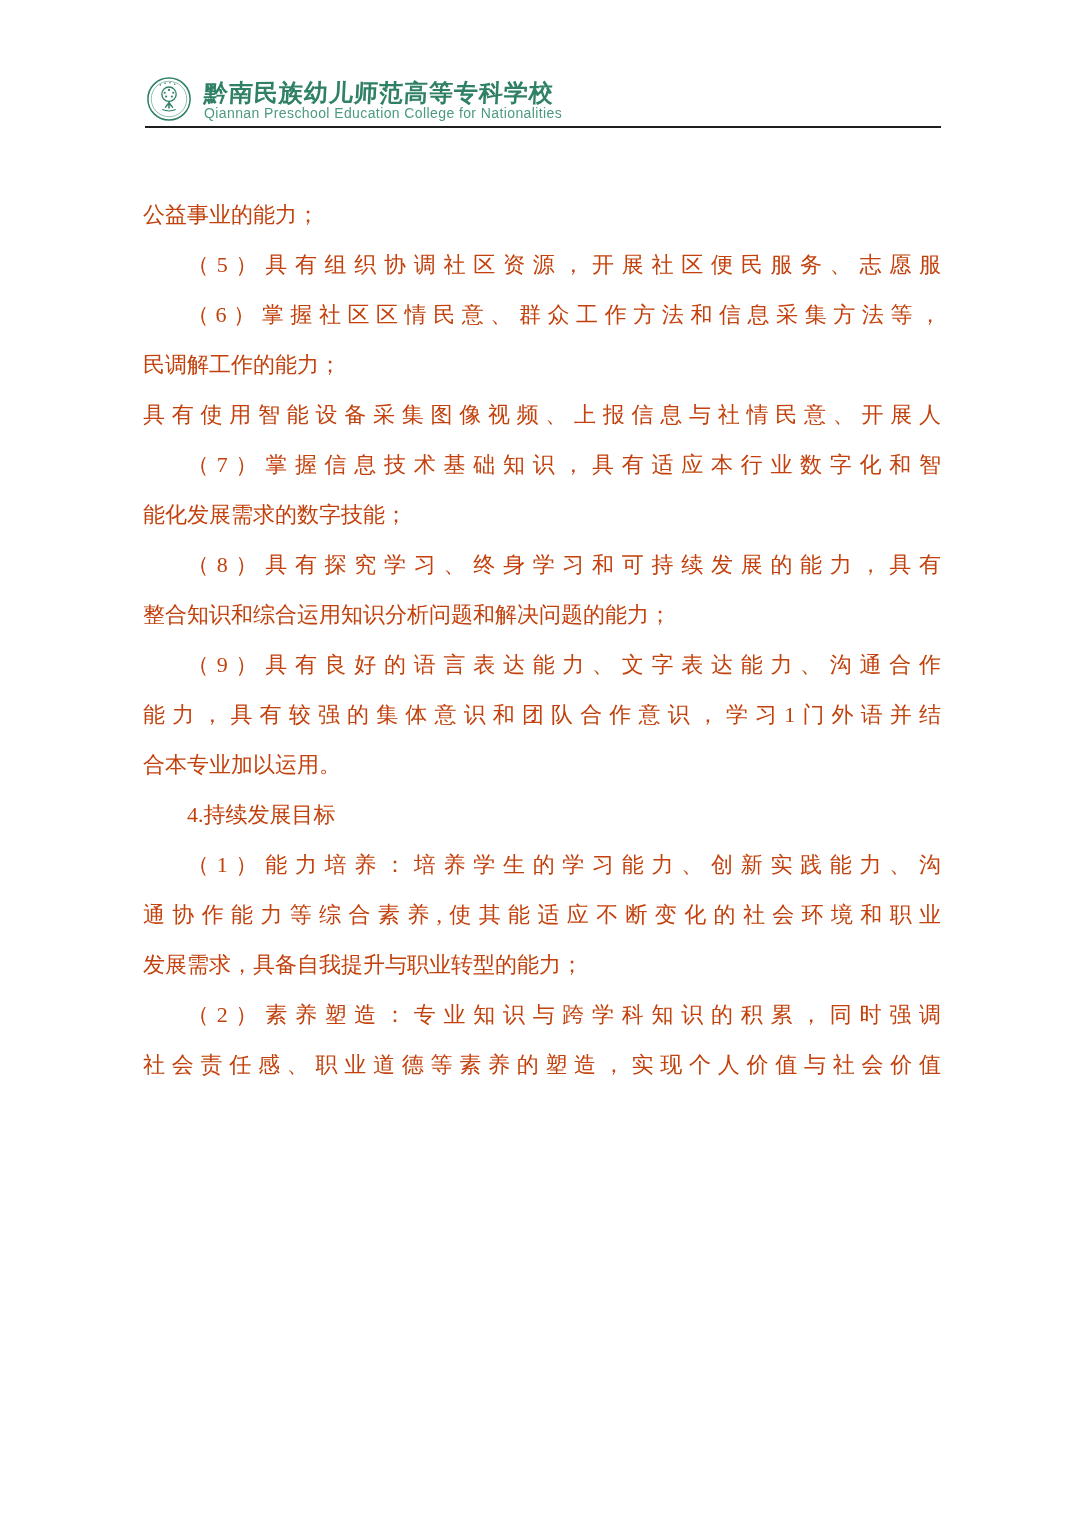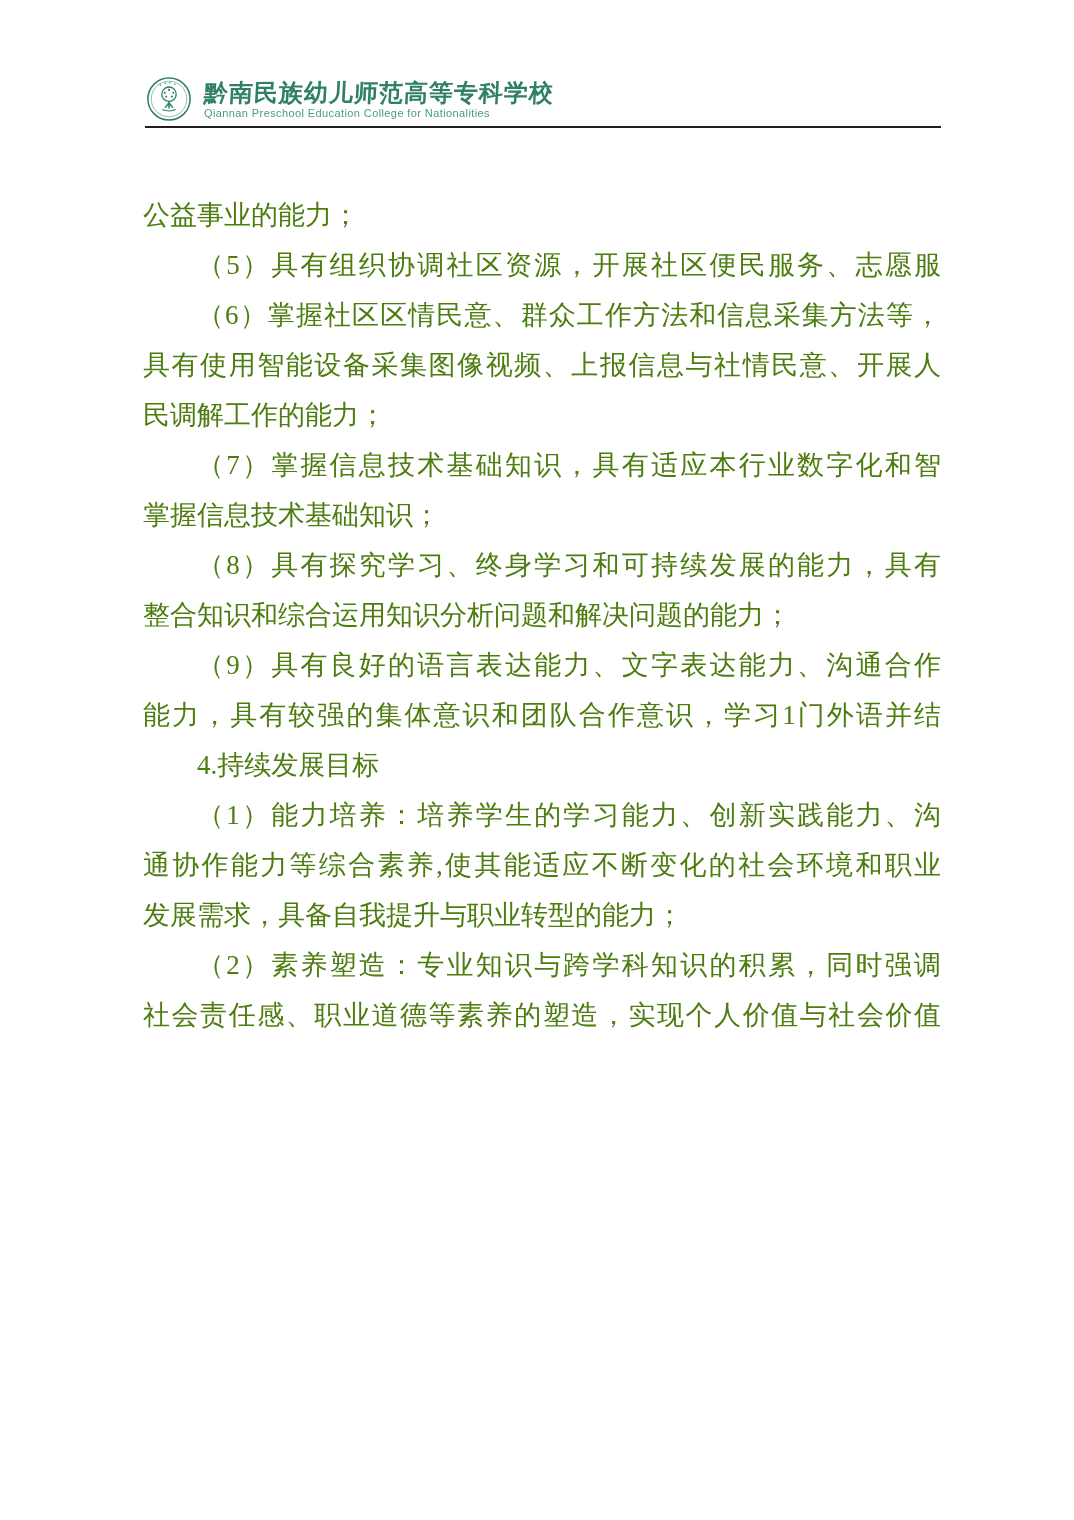--- a/index.html
+++ b/index.html
@@ -19,38 +19,38 @@
   .seal{width:46px;height:46px;flex:0 0 auto;}
   .titles{display:flex;flex-direction:column;justify-content:center;}
   .school-zh{
     font-size:24px;
     font-weight:bold;
     letter-spacing:1px;
     line-height:26px;
     transform:skewX(-3deg);
   }
   .school-en{
-    font-size:11px;
+    font-size:14px;
     letter-spacing:0.4px;
     line-height:12px;
     margin-top:1px;
     font-family:"Liberation Sans","DejaVu Sans",sans-serif;
   }
   .rule{
     position:absolute;left:145px;top:126px;
     width:796px;height:2px;
     background:#1f1f1f;
   }
   
   .doc-body{
     position:absolute;left:143px;top:190px;
     width:798px;
-    font-size:27px;
+    font-size:22px;
     line-height:50px;
-    color:#4d7c0f;
+    color:#c2410c;
   }
   .line{
     margin:0;
     height:50px;
     text-align:left;
   }
   .line.fill{
     text-align:justify;
     text-align-last:justify;
     -moz-text-align-last:justify;
@@ -89,28 +89,29 @@
       <div class="school-en" style="color: rgb(74, 154, 127);">Qiannan Preschool Education College for Nationalities</div>
     </div>
   </header>
 
   <div class="rule"></div>
 
   <main class="doc-body">
       <p class="line">公益事业的能力；</p>
       <p class="line indent fill">（5）具有组织协调社区资源，开展社区便民服务、志愿服</p>
       <p class="line indent fill">（6）掌握社区区情民意、群众工作方法和信息采集方法等，</p>
+      <p class="line">民调解工作的能力；</p>
       <p class="line fill">具有使用智能设备采集图像视频、上报信息与社情民意、开展人</p>
-      <p class="line">民调解工作的能力；</p>
       <p class="line indent fill">（7）掌握信息技术基础知识，具有适应本行业数字化和智</p>
-      <p class="line">掌握信息技术基础知识；</p>
+      <p class="line">能化发展需求的数字技能；</p>
       <p class="line indent fill">（8）具有探究学习、终身学习和可持续发展的能力，具有</p>
       <p class="line">整合知识和综合运用知识分析问题和解决问题的能力；</p>
       <p class="line indent fill">（9）具有良好的语言表达能力、文字表达能力、沟通合作</p>
       <p class="line fill">能力，具有较强的集体意识和团队合作意识，学习1门外语并结</p>
+      <p class="line">合本专业加以运用。</p>
       <p class="line indent bold">4.持续发展目标</p>
       <p class="line indent fill">（1）能力培养：培养学生的学习能力、创新实践能力、沟</p>
       <p class="line fill">通协作能力等综合素养,使其能适应不断变化的社会环境和职业</p>
       <p class="line">发展需求，具备自我提升与职业转型的能力；</p>
       <p class="line indent fill">（2）素养塑造：专业知识与跨学科知识的积累，同时强调</p>
       <p class="line fill">社会责任感、职业道德等素养的塑造，实现个人价值与社会价值</p>
     </main>
 
 </div>
 

